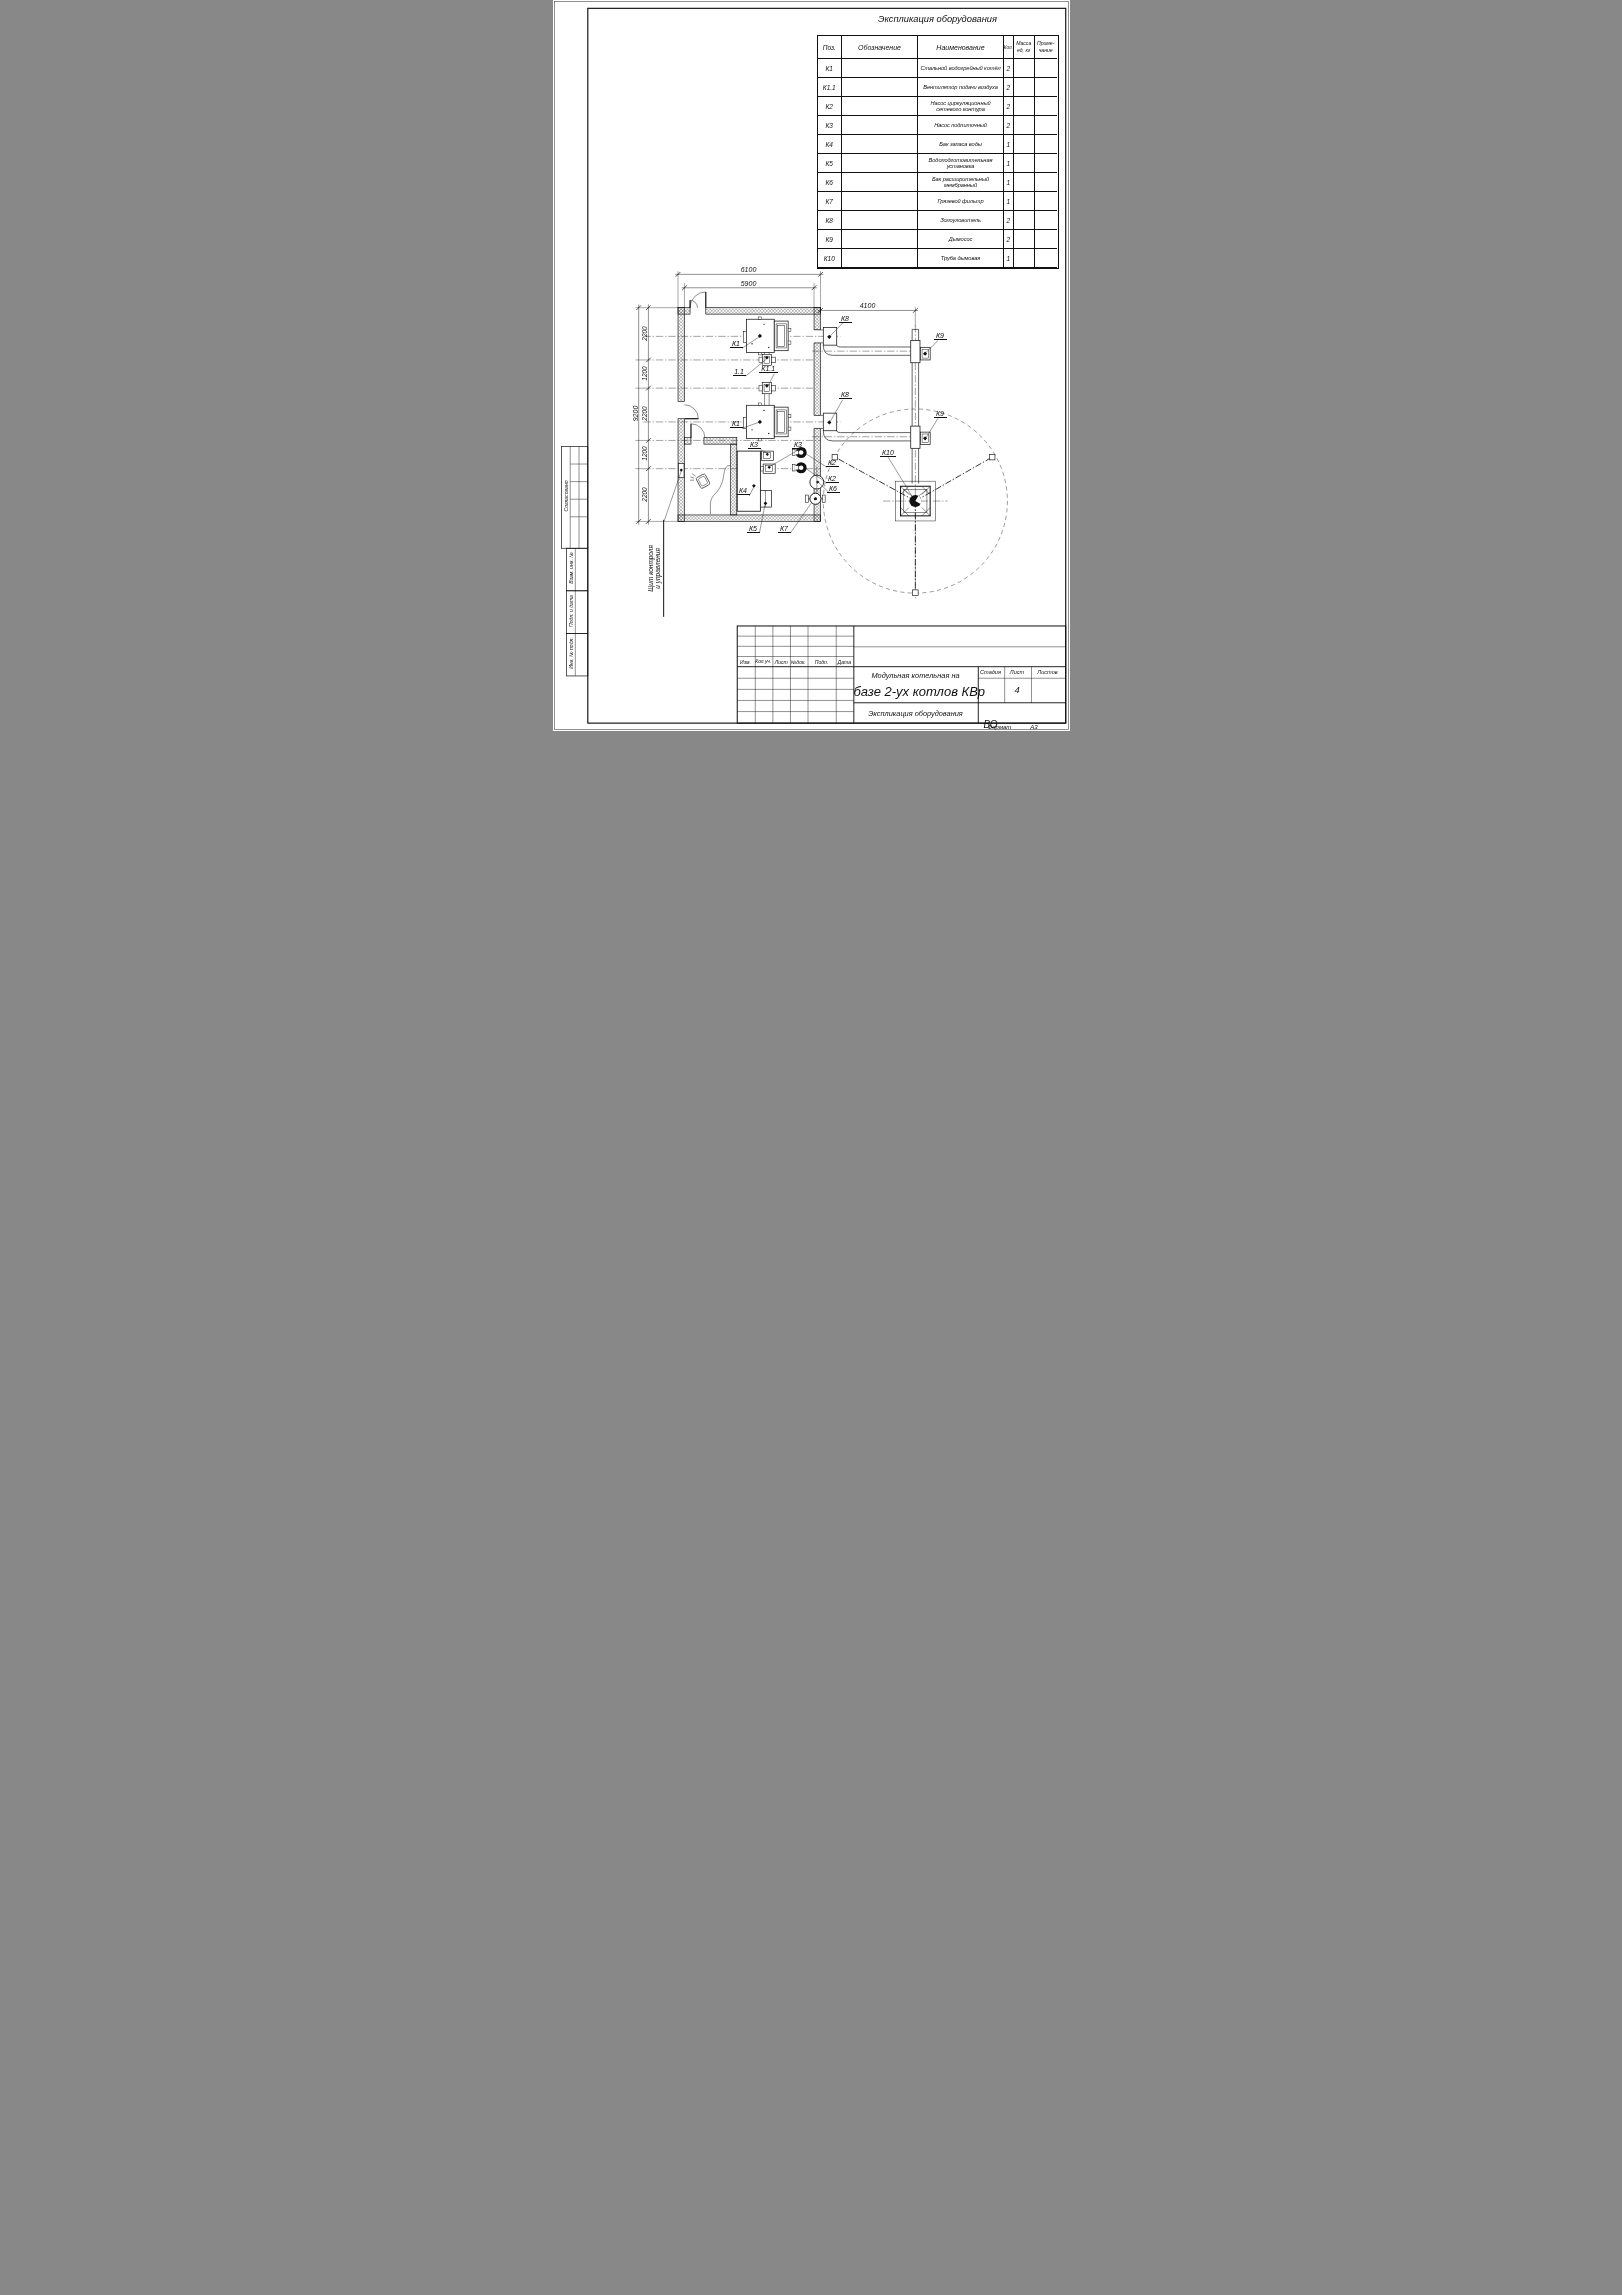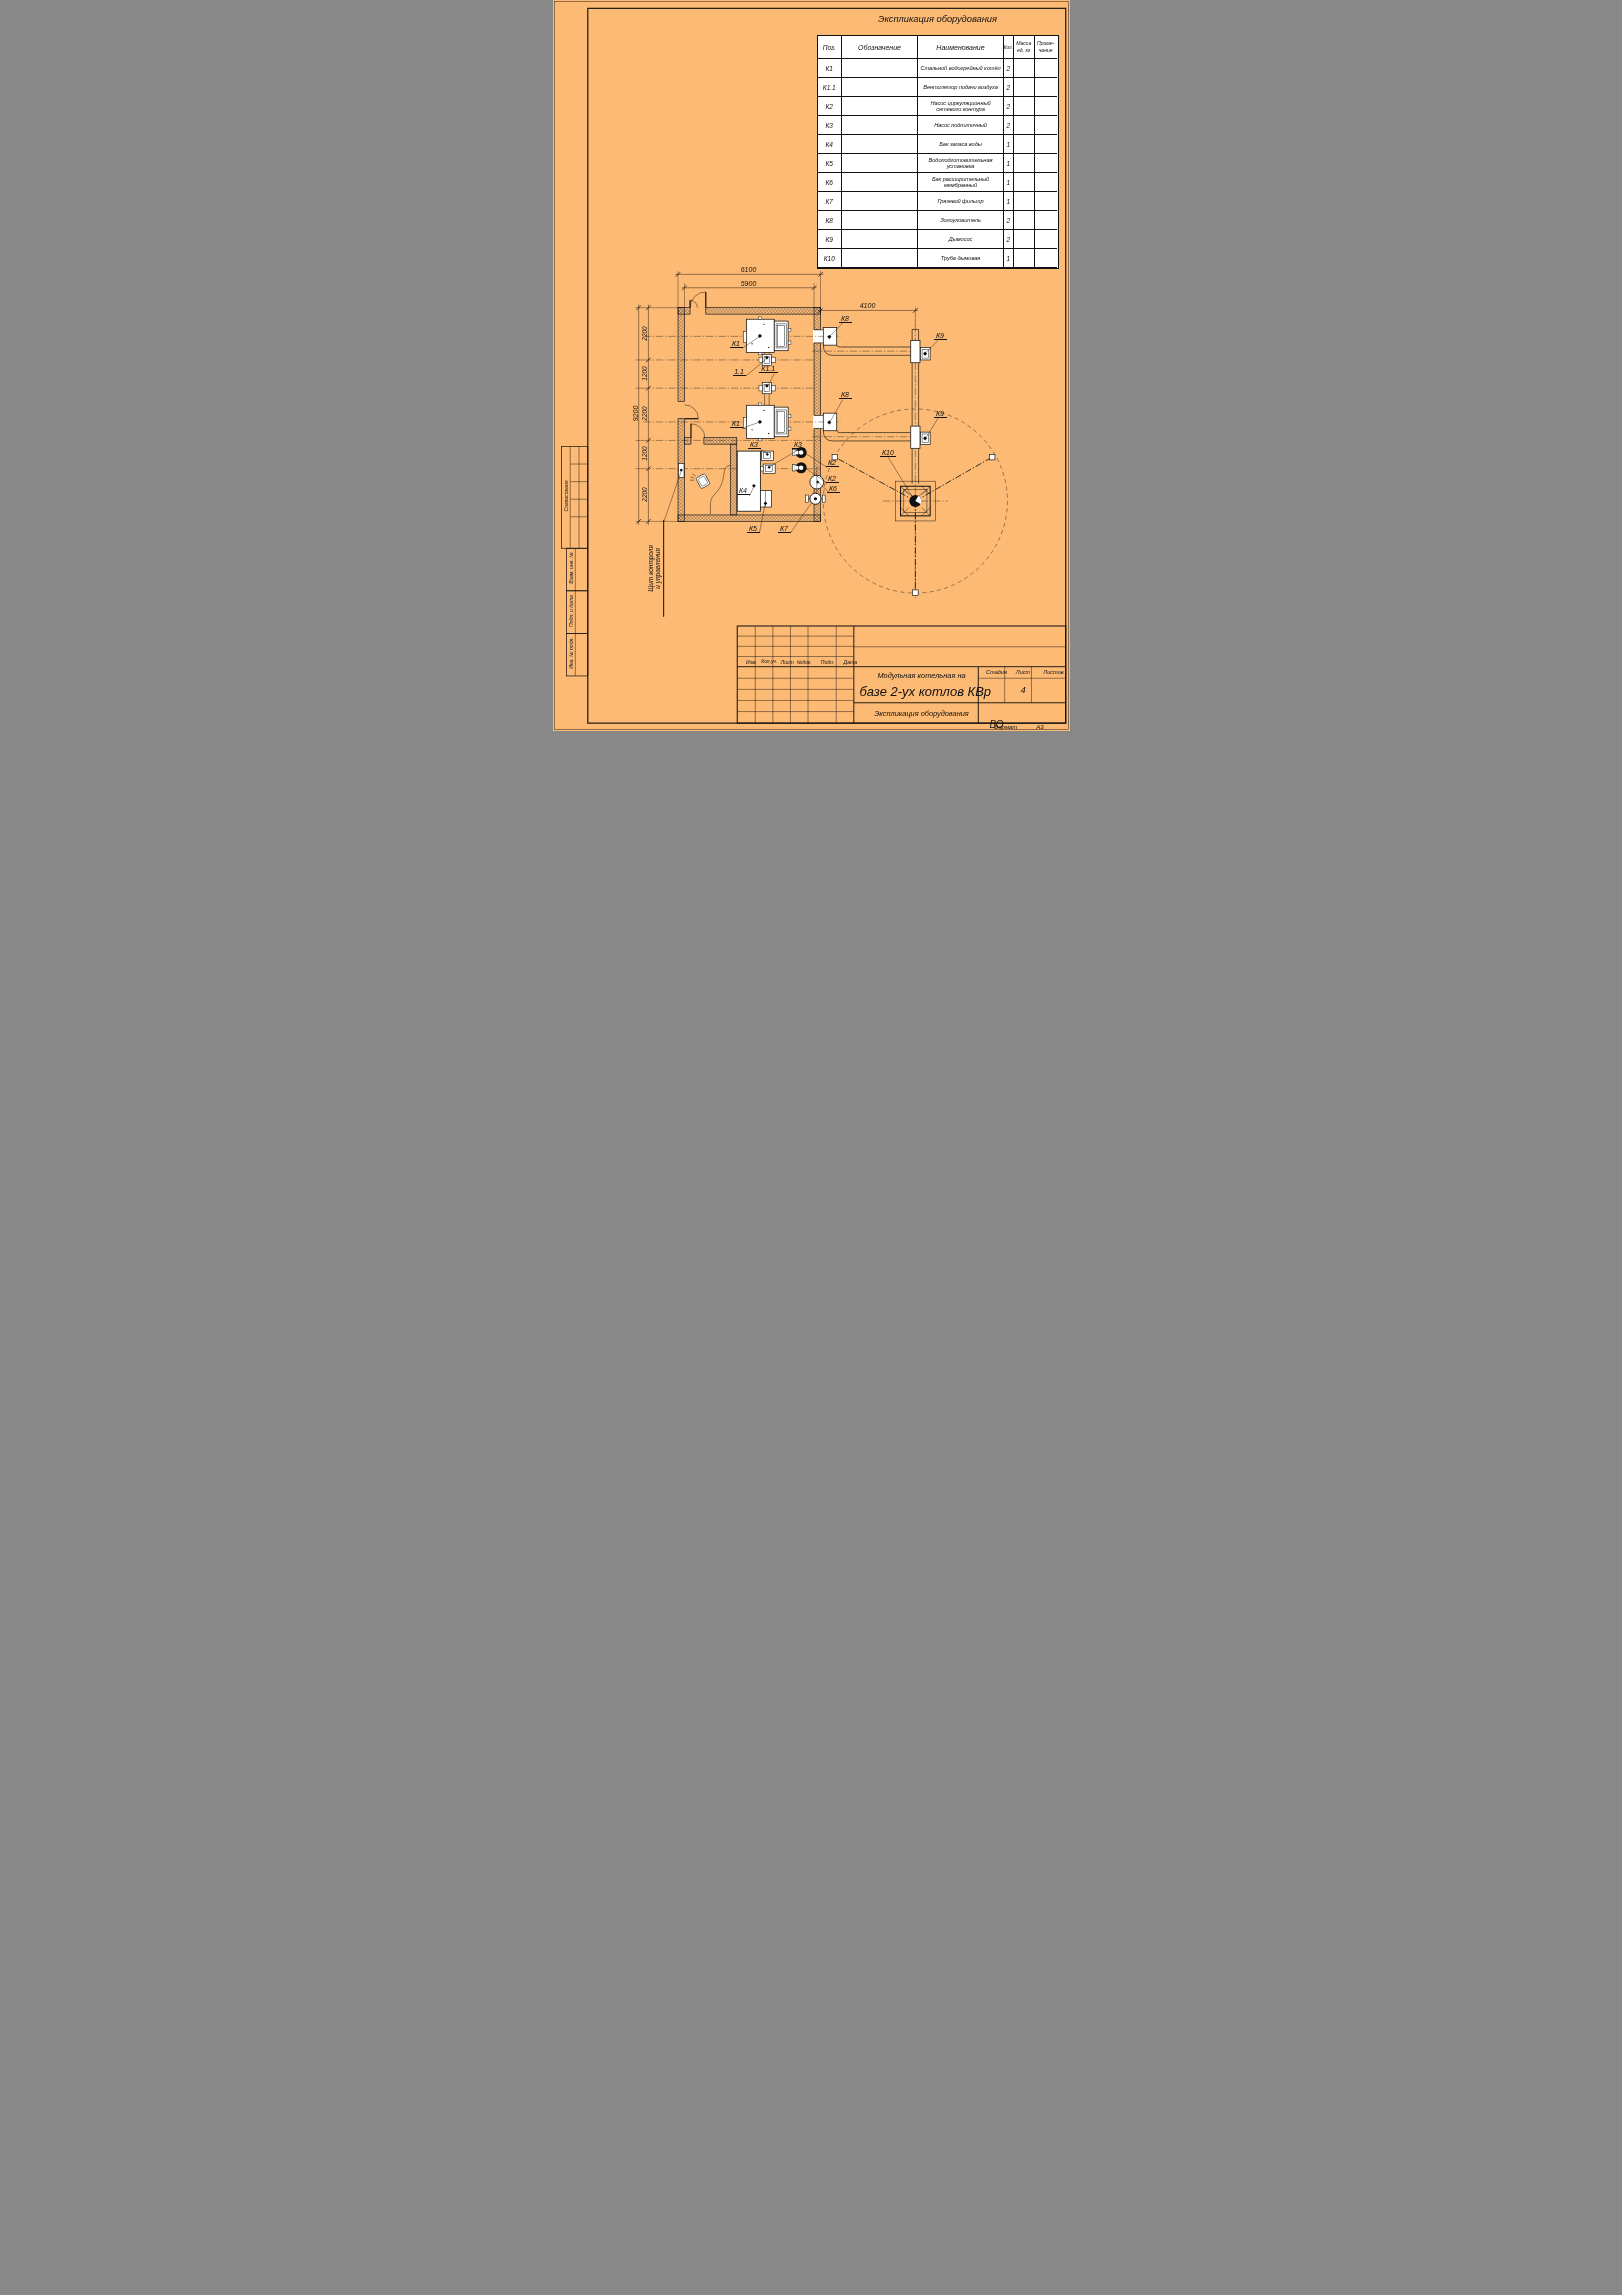--- a/index.html
+++ b/index.html
@@ -1,16 +1,16 @@
 <!DOCTYPE html>
 <html style="font-size:7.4px"><head>
 <meta charset="utf-8">
 <style>
   html,body{margin:0;padding:0;background:#888;}
-  .sheet{position:relative;width:517px;height:731px;background:#fdba74;margin:0 auto;
+  .sheet{position:relative;width:517px;height:731px;background:#ffffff;margin:0 auto;
          font-family:"Liberation Sans",sans-serif;color:#111;overflow:hidden;}
   .lw{position:absolute;left:0;top:0;}
   .txt{position:absolute;font-style:italic;color:#111;white-space:nowrap;}
   .ctr{text-align:center;}
   .lbl{position:absolute;font-style:italic;font-size:7px;line-height:7.4px;text-align:center;
        border-bottom:0.6px solid #111;padding:0 0.5px;}
   .rot{transform:rotate(-90deg);transform-origin:center center;}
   
   .spec-table{position:absolute;left:264px;top:35px;width:242px;height:234px;
       display:grid;grid-template-columns:24.5px 76px 86px 9.7px 21px 22px;
@@ -18,21 +18,21 @@
       border:1.2px solid #111;box-sizing:border-box;background:#fff;}
   .spec-table .c{border-right:0.5px solid #111;border-bottom:0.9px solid #111;
       display:flex;flex-direction:column;align-items:center;justify-content:center;
       font-style:italic;overflow:hidden;box-sizing:border-box;text-align:center;}
   .spec-table .c:nth-child(6n){border-right:none;}
   .spec-table .hd{border-bottom:1.2px solid #111;font-size:7px;line-height:7px;}
   .spec-table .pos{font-size:6.5px;}
   .spec-table .nm{font-size:5.7px;line-height:6px;letter-spacing:-0.1px;}
   .spec-table .qty{font-size:6.5px;}
   
-  .tb{padding-left:6px;}
+  .tb{}
 </style>
 </head>
 <body>
 
 <div class="sheet">
 
 <svg class="lw" width="517" height="731" viewBox="0 0 1117 1580">
   <defs>
     <pattern id="hx" patternUnits="userSpaceOnUse" width="7" height="7">
       <path d="M0,0 L7,7 M7,0 L0,7" stroke="#444" stroke-width="0.7"></path>

